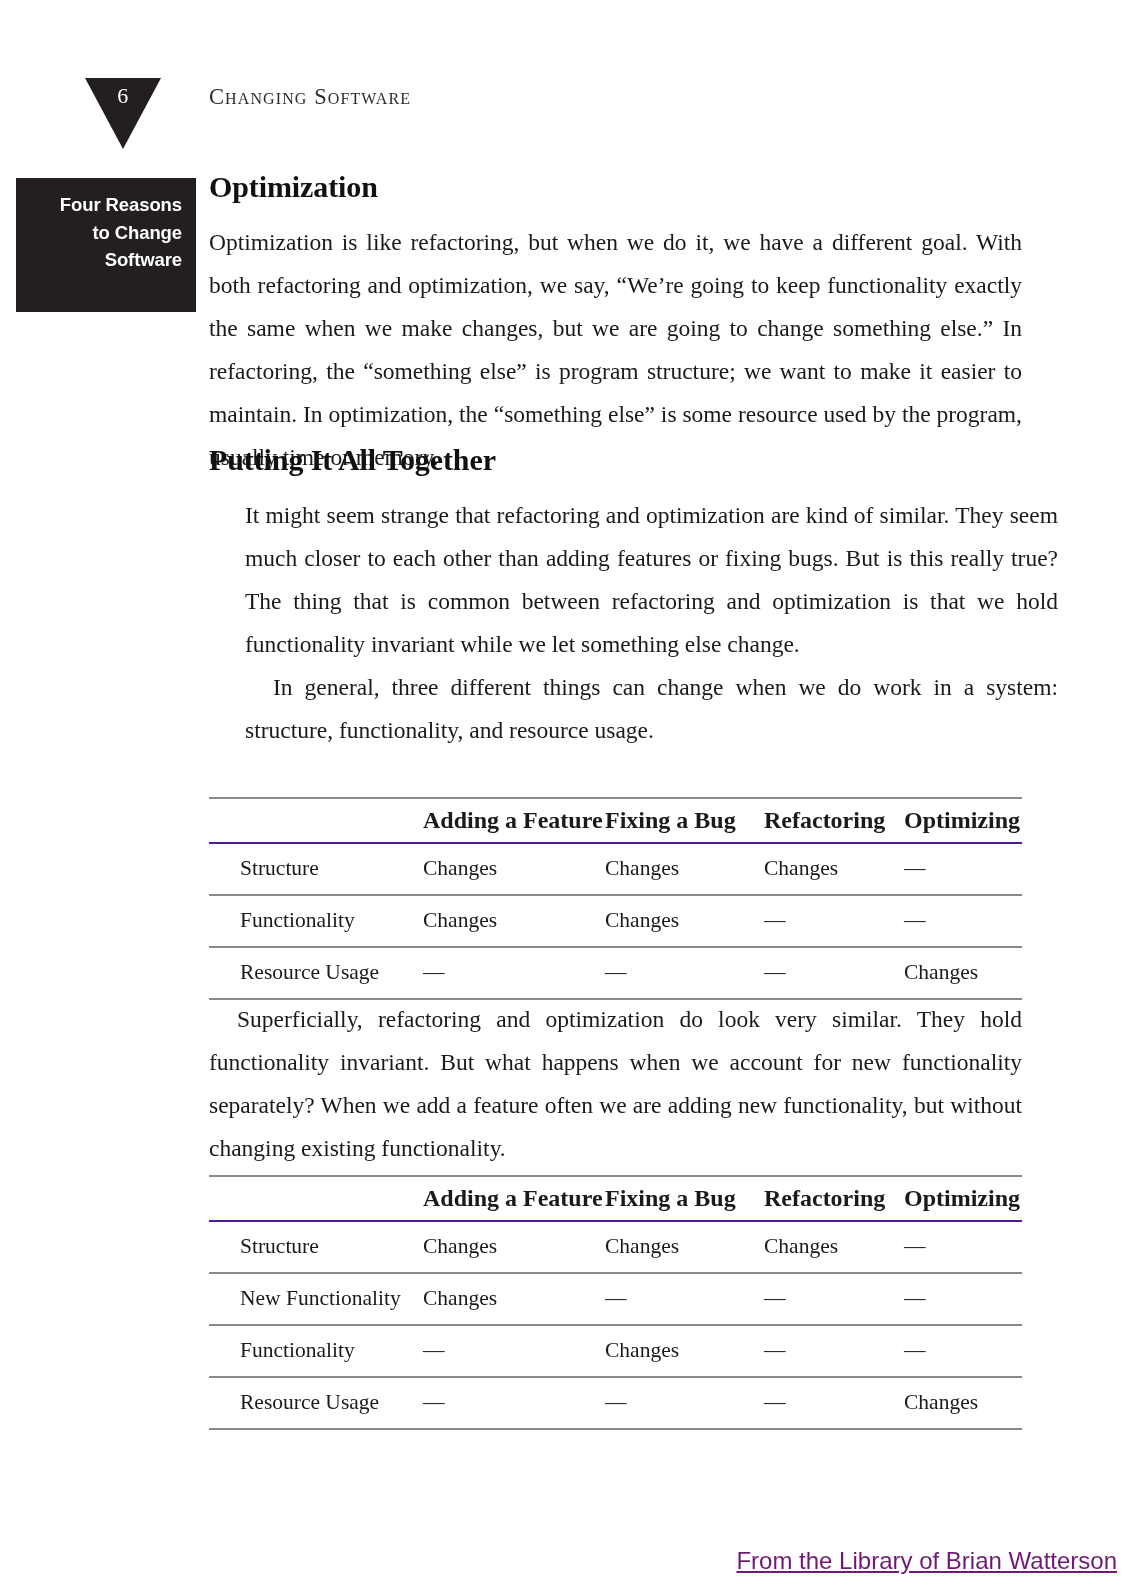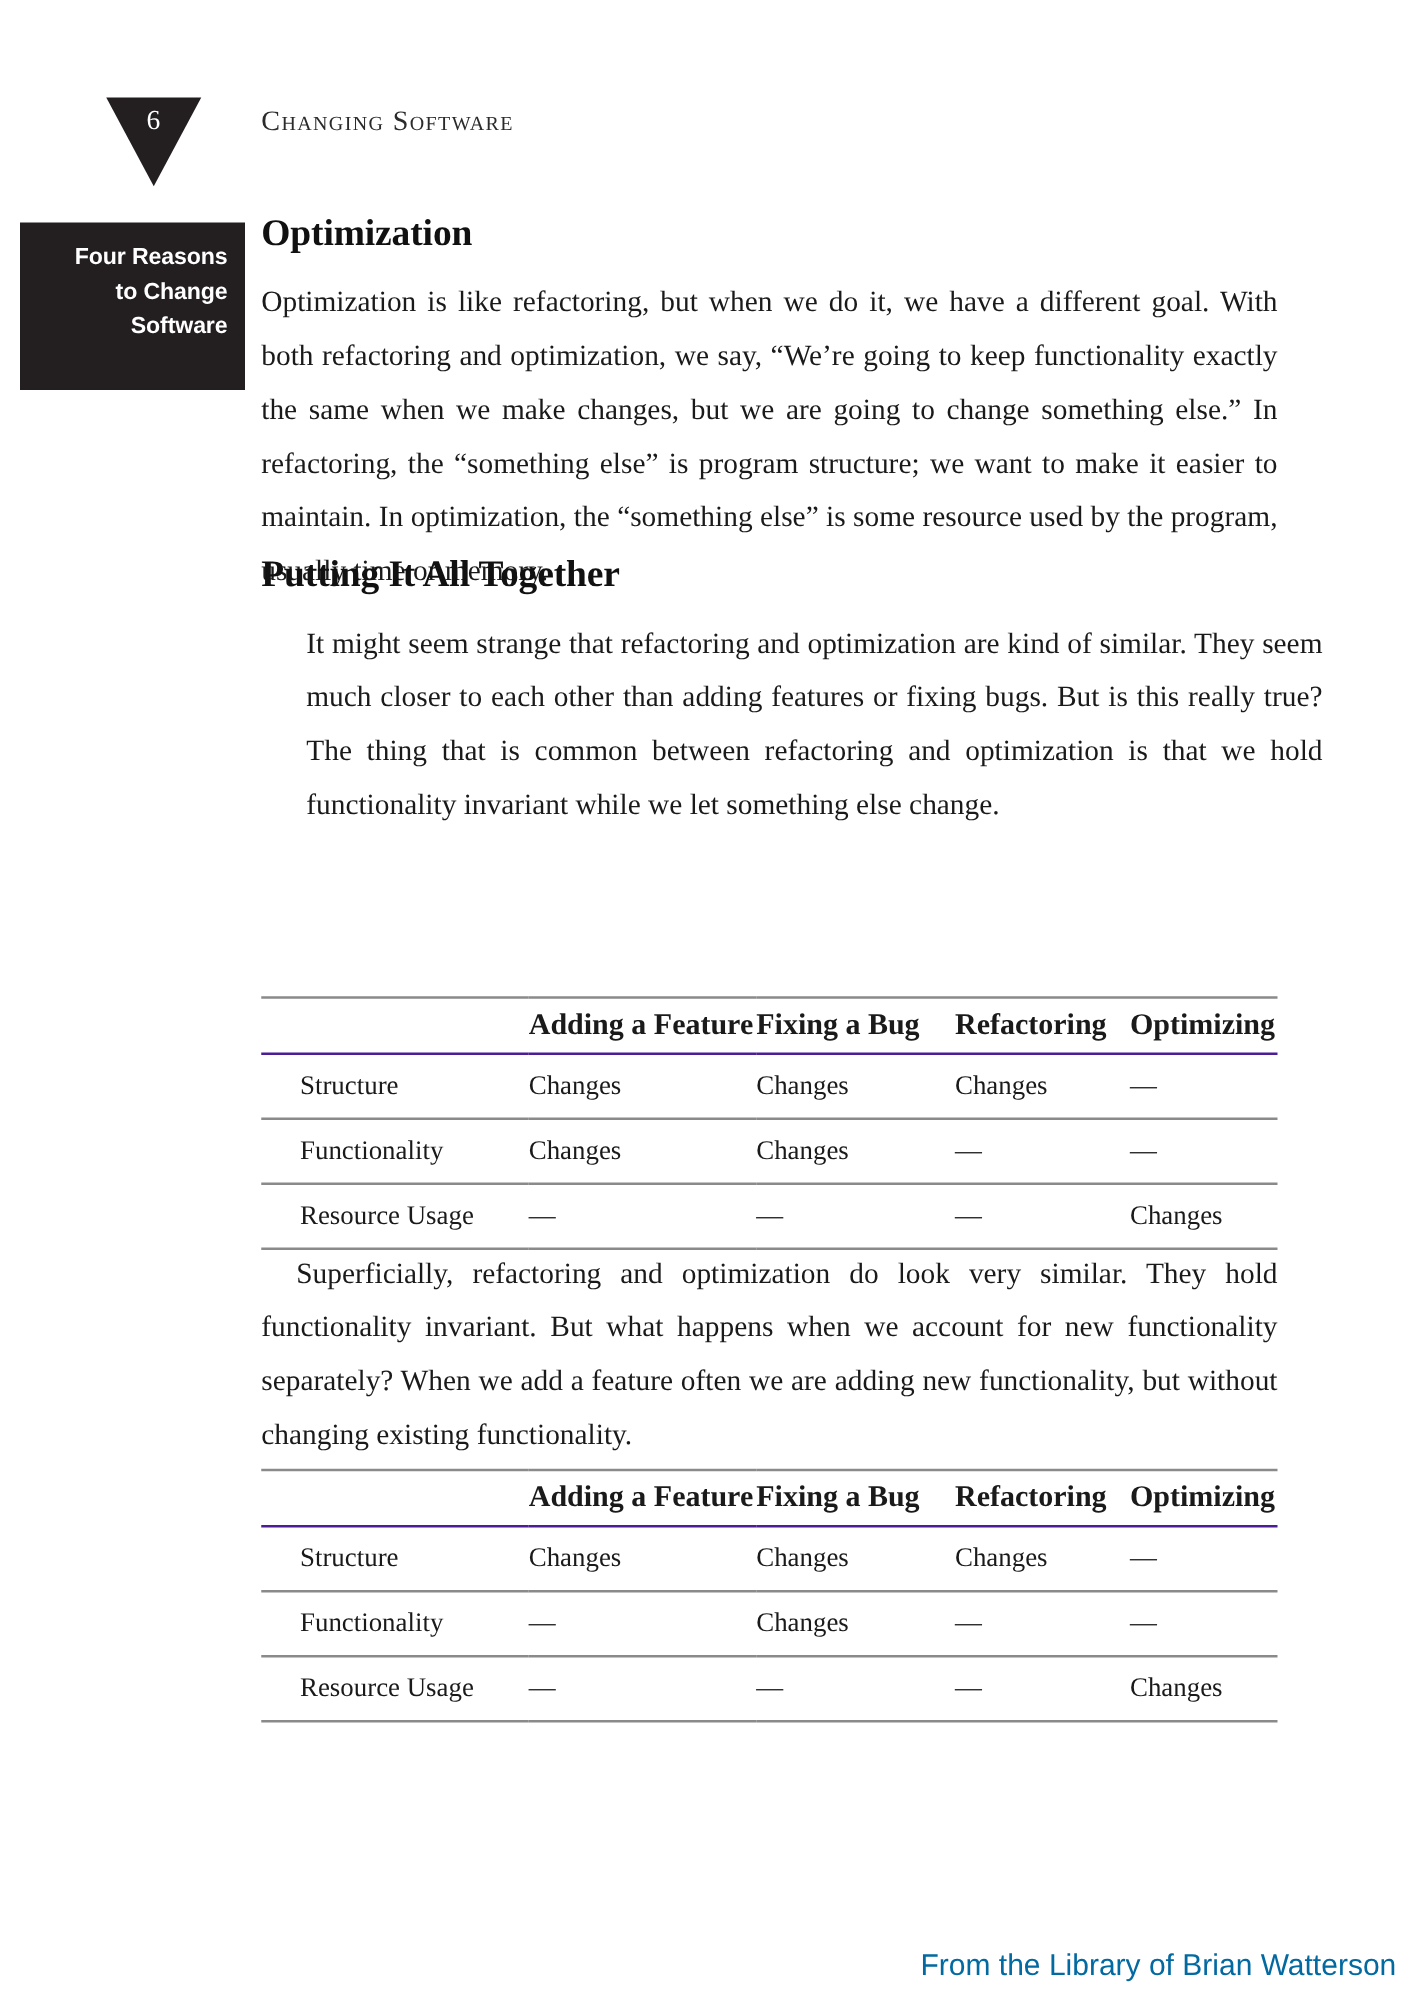--- a/index.html
+++ b/index.html
@@ -134,26 +134,27 @@
   table.cmp .c-fix     { width: 159px; }
   table.cmp .c-ref     { width: 140px; }
   table.cmp .c-opt     { width: 118px; }
 
   table.cmp thead .c-label { padding-left: 31px; }
 
   
   .footer-credit {
     position: absolute;
     right: 8px;
-    bottom: 4px;
+    bottom: 16px;
     font-family: "Liberation Sans", sans-serif;
     font-size: 24px;
     line-height: 28px;
-    color: #0369a1;
+    color: #701a75;
     white-space: nowrap;
+    text-decoration: underline;
   }
 </style>
 </head>
 <body>
 
 <div class="page-marker">
   <div class="tri"></div>
   <div class="folio">6</div>
 </div>
 
@@ -174,20 +175,21 @@
 <div class="blk" style="top:221px;">
   <p class="body">Optimization is like refactoring, but when we do it, we have a different goal. With both refactoring and optimization, we say, “We’re going to keep functionality exactly the same when we make changes, but we are going to change something else.” In refactoring, the “something else” is program structure; we want to make it easier to maintain. In optimization, the “something else” is some resource used by the program, usually time or memory.</p>
 </div>
 
 <div class="blk" style="top:443px;">
   <h2 class="sec">Putting It All Together</h2>
 </div>
 
 <div class="blk" style="top:494px;margin-left:36px;">
   <p class="body">It might seem strange that refactoring and optimization are kind of similar. They seem much closer to each other than adding features or fixing bugs. But is this really true? The thing that is common between refactoring and optimization is that we hold functionality invariant while we let something else change.</p>
+  <p class="body indent">In general, three different things can change when we do work in a system: structure, functionality, and resource usage.</p>
 </div>
 
 <div class="blk" style="top:797px;">
   <table class="cmp">
     <thead>
       <tr>
         <th class="c-label"></th>
         <th class="c-add">Adding a Feature</th>
         <th class="c-fix">Fixing a Bug</th>
         <th class="c-ref">Refactoring</th>
@@ -237,20 +239,27 @@
     </thead>
     <tbody>
       <tr>
         <td class="c-label">Structure</td>
         <td class="c-add">Changes</td>
         <td class="c-fix">Changes</td>
         <td class="c-ref">Changes</td>
         <td class="c-opt">—</td>
       </tr>
       <tr>
+        <td class="c-label" style="width:120px;">New Functionality</td>
+        <td class="c-add">Changes</td>
+        <td class="c-fix">—</td>
+        <td class="c-ref">—</td>
+        <td class="c-opt">—</td>
+      </tr>
+      <tr>
         <td class="c-label">Functionality</td>
         <td class="c-add">—</td>
         <td class="c-fix">Changes</td>
         <td class="c-ref">—</td>
         <td class="c-opt">—</td>
       </tr>
       <tr>
         <td class="c-label">Resource Usage</td>
         <td class="c-add">—</td>
         <td class="c-fix">—</td>

